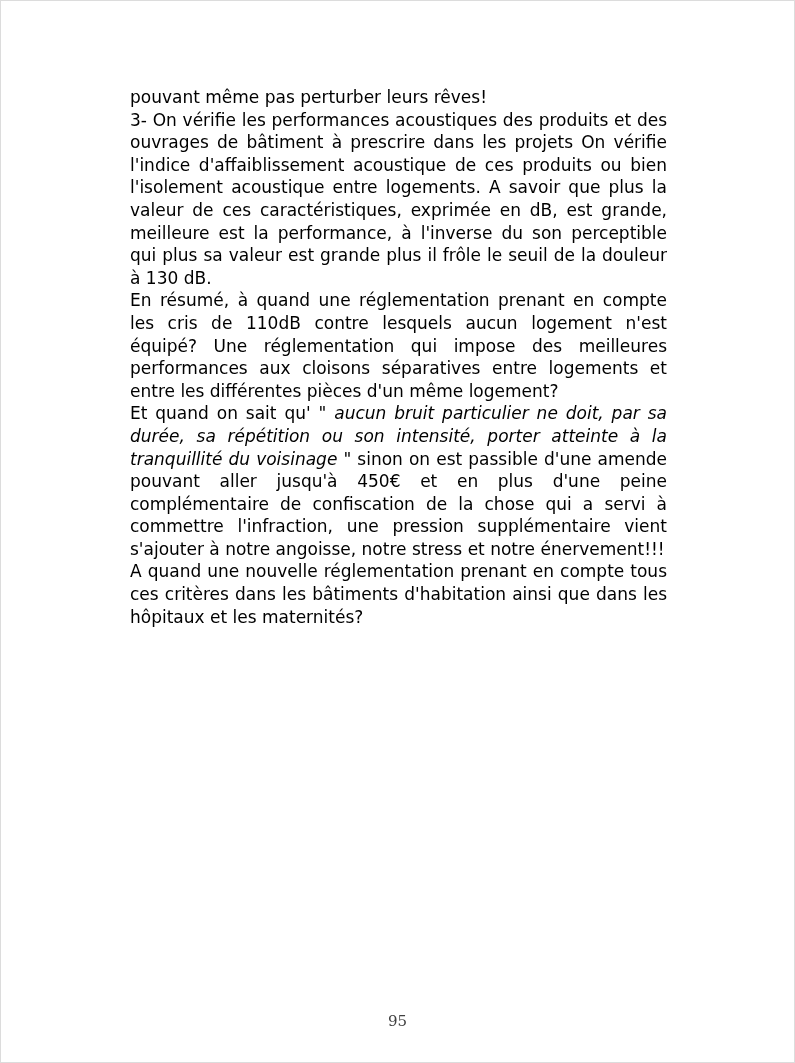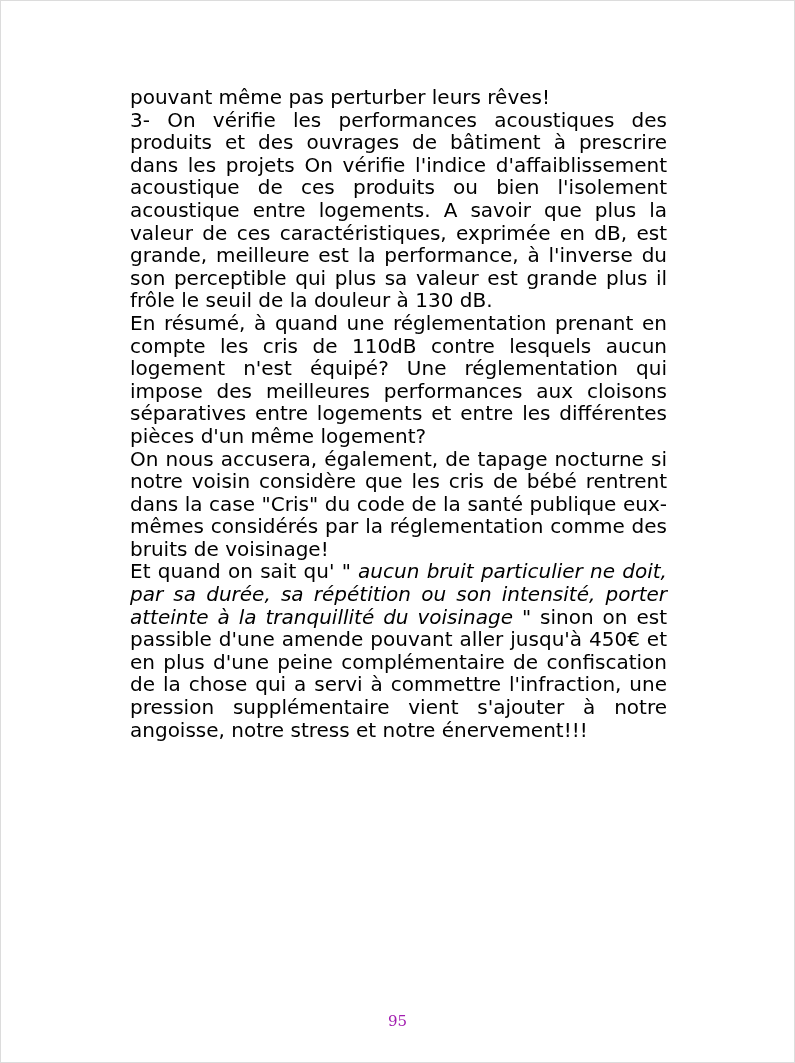--- a/index.html
+++ b/index.html
@@ -14,48 +14,48 @@
     background: #ffffff;
     box-shadow: inset 0 0 0 1px #dcdcdc;
     overflow: hidden;
   }
   .text-block {
     position: absolute;
     left: 130px;
     top: 86px;
     width: 537px;
     font-family: "DejaVu Sans", sans-serif;
-    font-size: 20px;
+    font-size: 17px;
     line-height: 22.6px;
     color: #000000;
     text-align: justify;
   }
   .text-block p {
     margin: 0;
     padding: 0;
   }
   .text-block em {
     font-style: italic;
   }
   .page-number {
     position: absolute;
     left: 0;
     right: 0;
     top: 1012px;
     text-align: center;
     font-family: "DejaVu Serif", serif;
     font-size: 15px;
-    color: #a21caf;
+    color: #404040;
   }
 </style>
 </head>
 <body>
 
 <div class="page">
   <div class="text-block">
     <p>pouvant même pas perturber leurs rêves!</p>
     <p>3- On vérifie les performances acoustiques des produits et des ouvrages de bâtiment à prescrire dans les projets On vérifie l'indice d'affaiblissement acoustique de ces produits ou bien l'isolement acoustique entre logements. A savoir que plus la valeur de ces caractéristiques, exprimée en dB, est grande, meilleure est la performance, à l'inverse du son perceptible qui plus sa valeur est grande plus il frôle le seuil de la douleur à 130 dB.</p>
     <p>En résumé, à quand une réglementation prenant en compte les cris de 110dB contre lesquels aucun logement n'est équipé? Une réglementation qui impose des meilleures performances aux cloisons séparatives entre logements et entre les différentes pièces d'un même logement?</p>
-    <p>On nous accusera, également, de tapage nocturne si notre voisin considère que les cris de bébé rentrent dans la case "Cris" du code de la santé publique eux-mêmes considérés par la réglementation comme des bruits de voisinage!</p>
     <p><span>Et quand on sait qu' " </span><em>aucun bruit particulier ne doit, par sa durée, sa répétition ou son intensité, porter atteinte à la tranquillité du voisinage</em><span> " sinon on est passible d'une amende pouvant aller jusqu'à 450€ et en plus d'une peine complémentaire de confiscation de la chose qui a servi à commettre l'infraction, une pression supplémentaire vient s'ajouter à notre angoisse, notre stress et notre énervement!!!</span></p>
+    <p>A quand une nouvelle réglementation prenant en compte tous ces critères dans les bâtiments d'habitation ainsi que dans les hôpitaux et les maternités?</p>
   </div>
   <div class="page-number">95</div>
 </div>
 
 </body></html>

